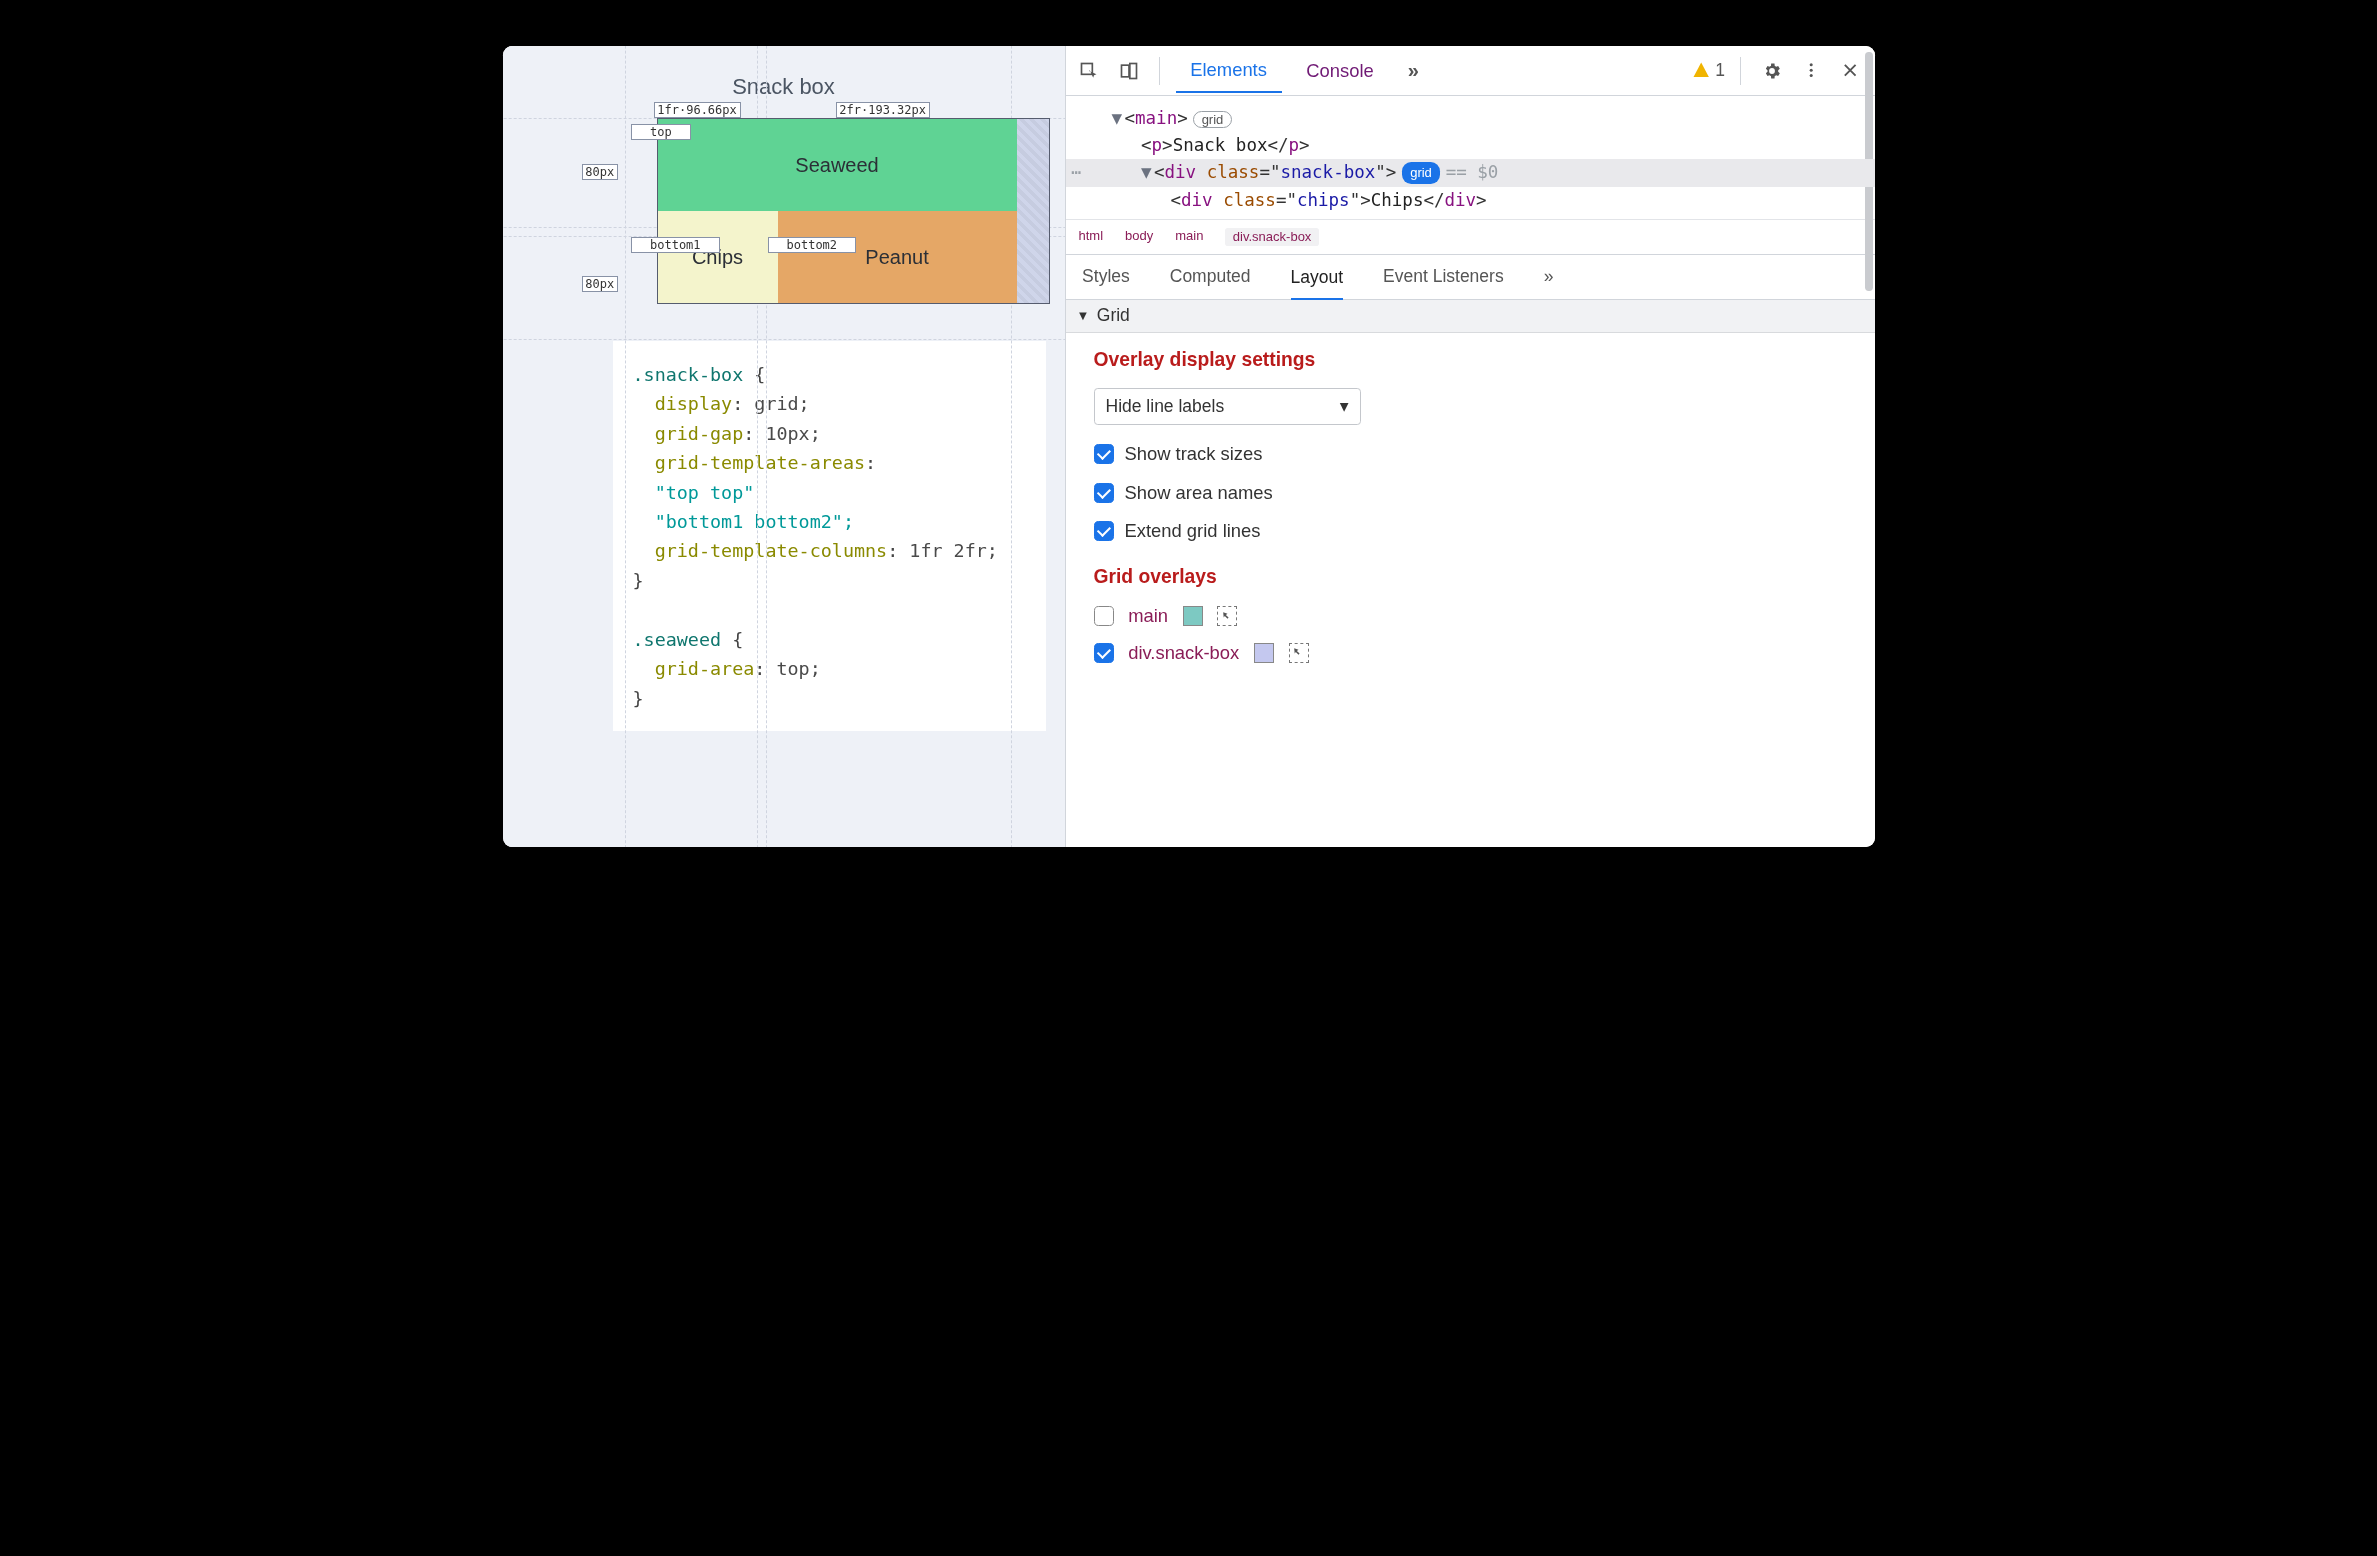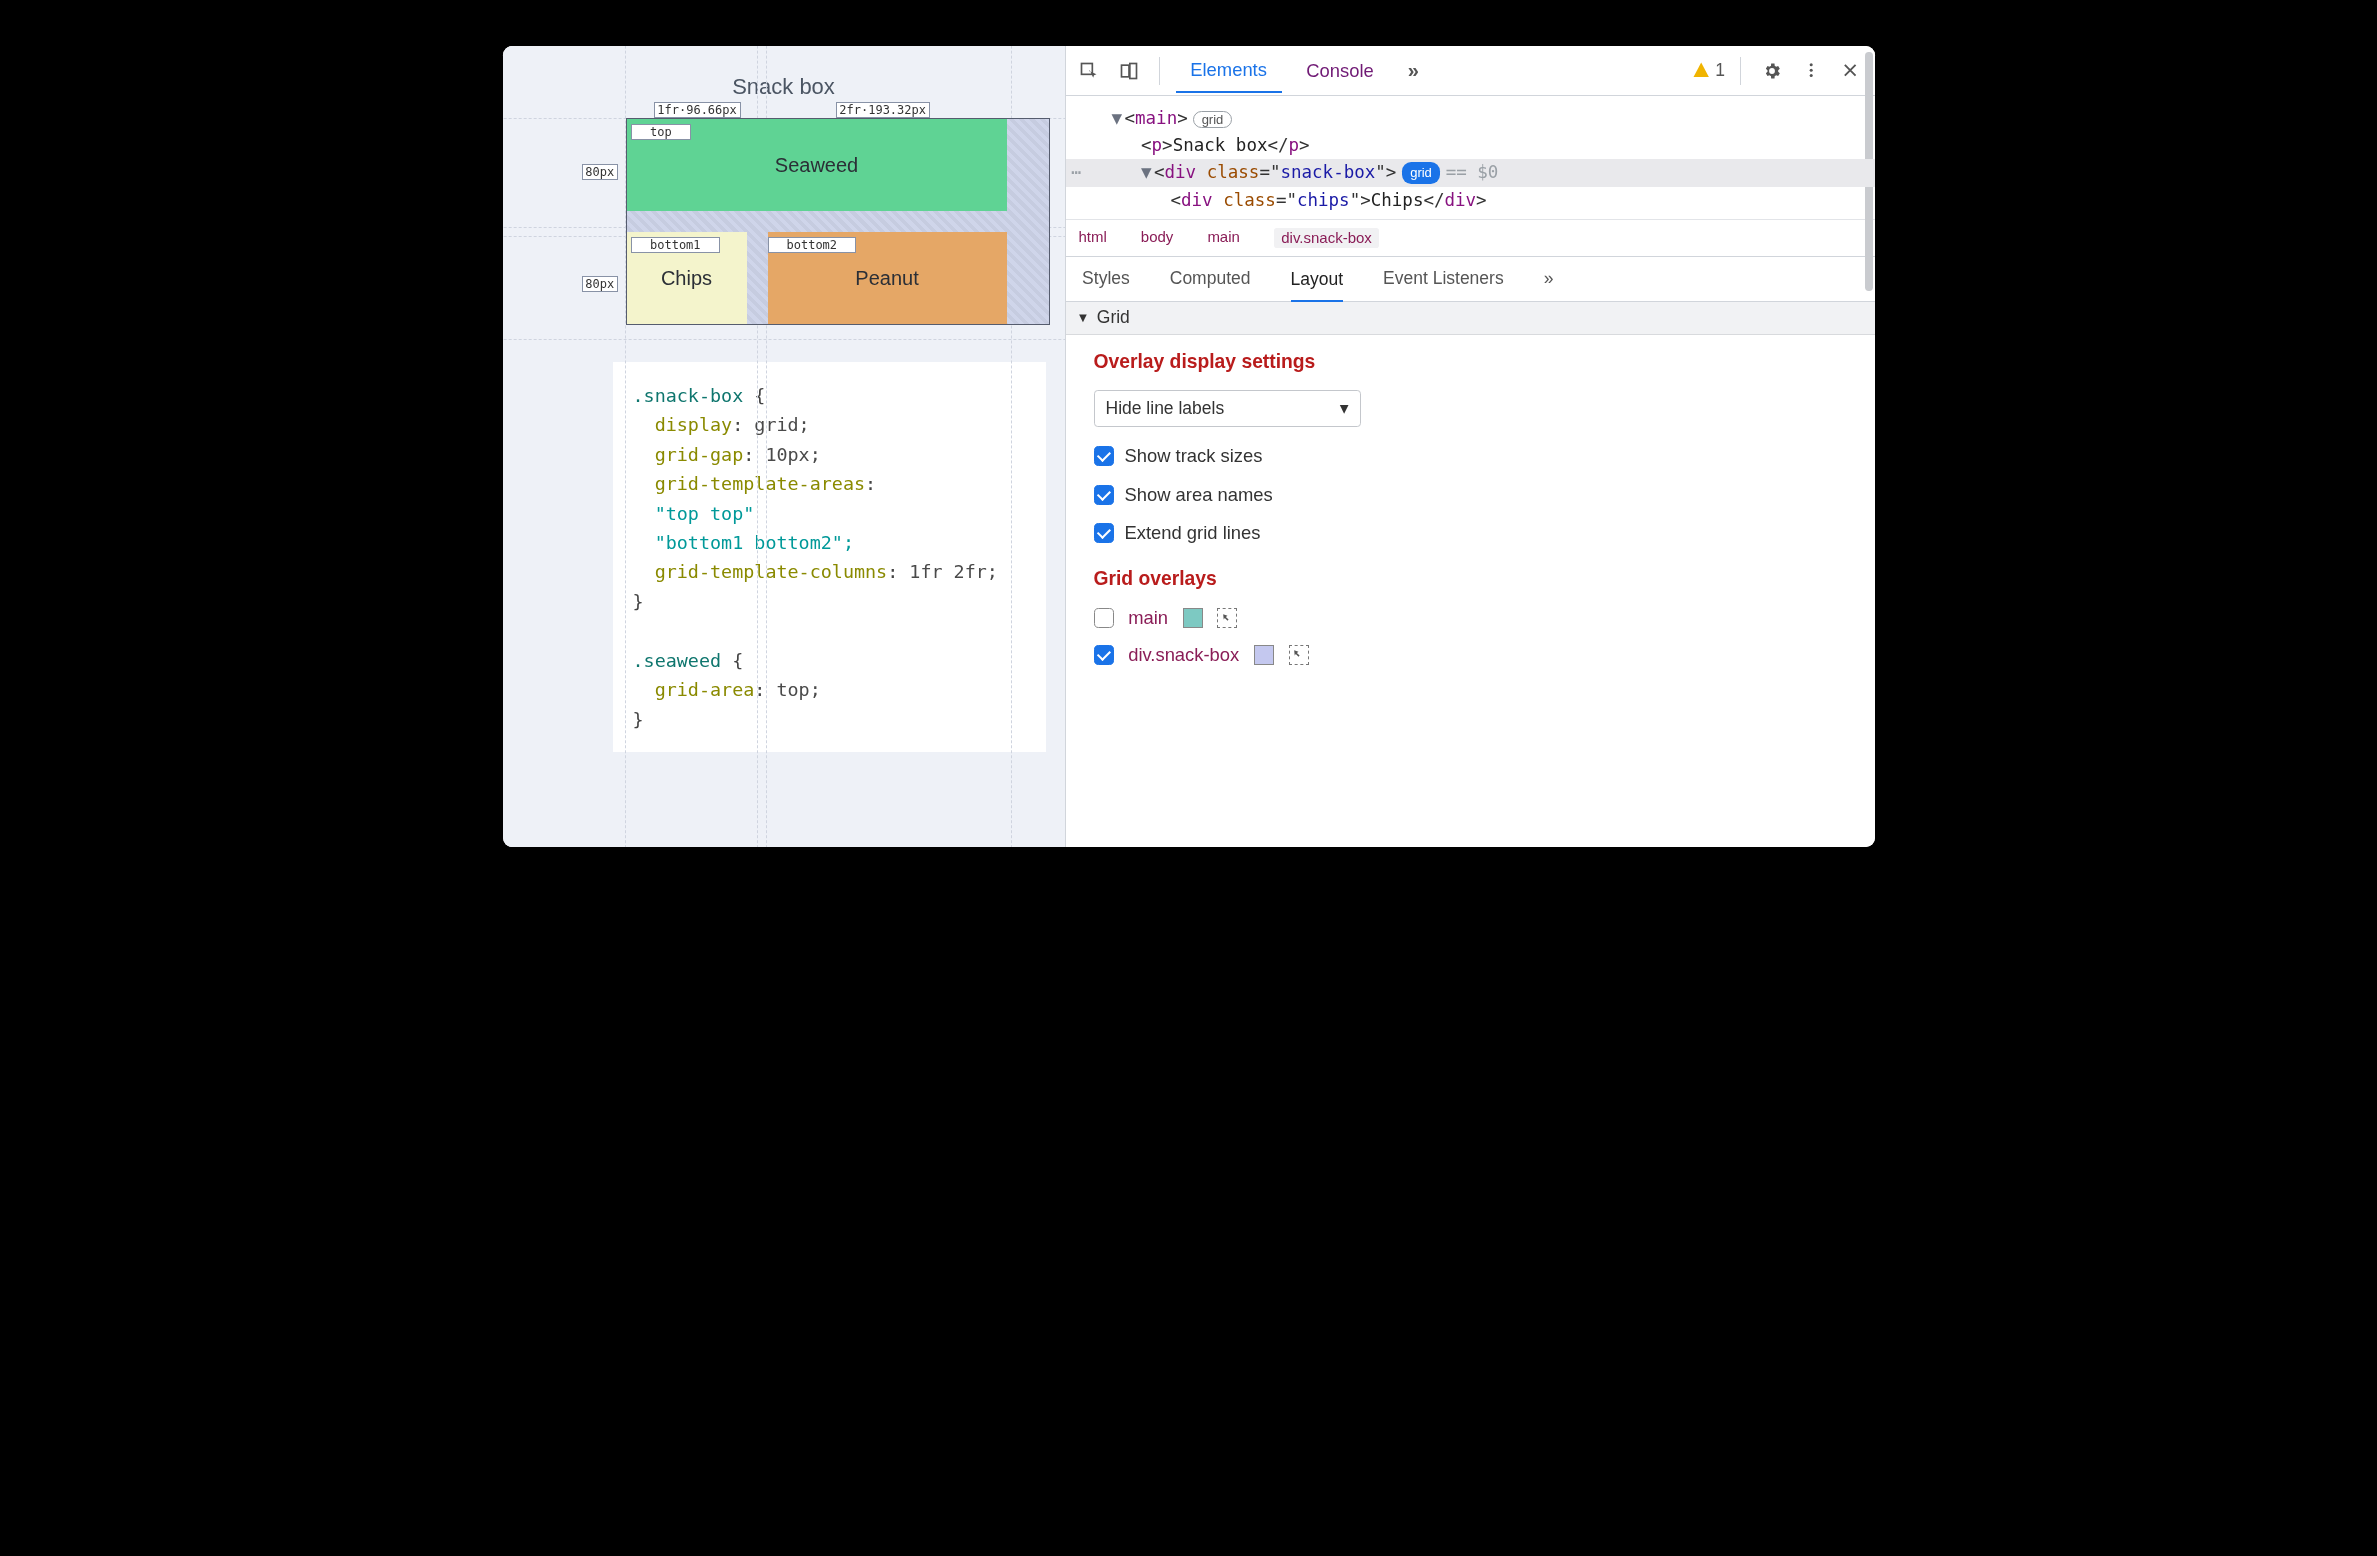--- a/index.html
+++ b/index.html
@@ -77,23 +77,24 @@
       color: #333;
       z-index: 3;
     }
     .snack-box {
       position: relative;
       border: 1.8px solid #555c6e;
       display: grid;
       grid-template-columns: 120px 239px;
       grid-template-rows: 92px 92px;
       grid-template-areas: "top top" "b1 b2";
-      gap: 21px;
+      gap: 0;
       padding: 0;
       background: repeating-linear-gradient(45deg,#c6cce0 0 3.7px,#cfd5ea 3.7px 7.4px);
+      margin-left: 31px;
     }
     .cell {
       display: flex; align-items: center; justify-content: center;
       font-size: 20px; color: #2b2f36;
     }
     .seaweed { grid-area: top; background: #5fd394; }
     .chips   { grid-area: b1;  background: #f4f4cc; }
     .peanut  { grid-area: b2;  background: #e5a766; }
 
     .code-block {
@@ -184,24 +185,24 @@
       font-family: -apple-system, sans-serif;
     }
     .c-tag   { color: #881280; }
     .c-attrn { color: #9a4b00; }
     .c-attrv { color: #1a1aa6; }
     .c-text  { color: #222; }
     .c-dim   { color: #9aa0a6; }
     .disclosure { color: #6b7280; display:inline-block; width:13px; }
 
     .breadcrumb {
-      display: flex; gap: 34px;
+      display: flex; gap: 22px;
       padding: 7.4px 13px;
       border-top: 0.9px solid #e2e4e8;
-      font-size: 15px;
+      font-size: 13px;
     }
     .breadcrumb span { color: #8a1d57; cursor: pointer; }
     .breadcrumb span.current {
       background: #f1f1f3; color: #8a1d57; padding: 1.8px 7.4px;
       border-radius: 2.8px;
     }
 
     .panel-tabs {
       display: flex; gap: 40px;
       padding: 0 16.6px;

